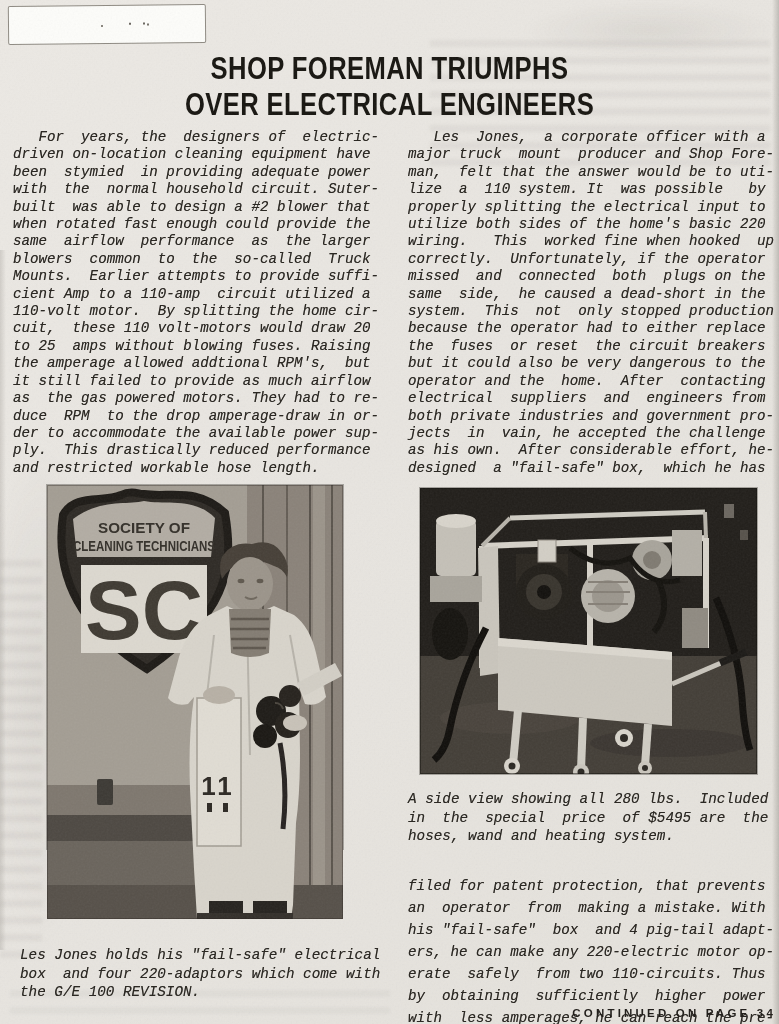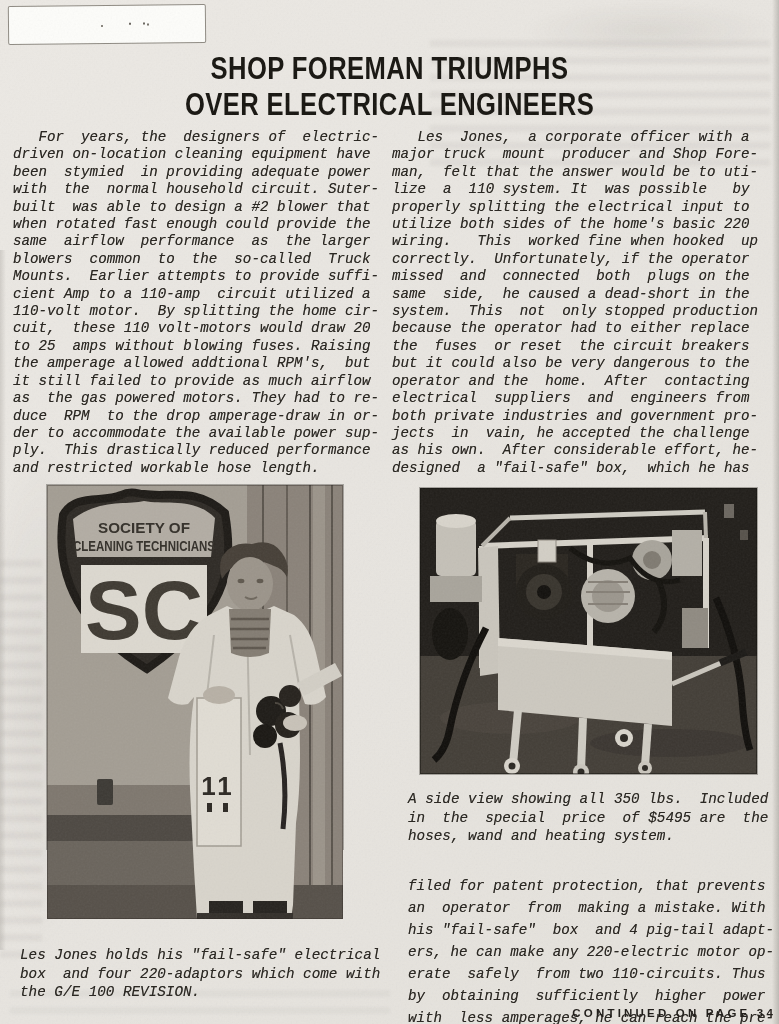--- a/index.html
+++ b/index.html
@@ -27,21 +27,21 @@
     box-shadow:14px 0 0 #6a665f,18px 1px 0 #77736b,-28px 2px 0 #8a867e;}
   
   .title{position:absolute;left:0;top:50px;width:779px;text-align:center;z-index:3;
     font-family:"Liberation Sans","DejaVu Sans",sans-serif;font-weight:bold;color:#16140f;}
   .title .tline{display:block;font-size:32px;line-height:36px;letter-spacing:0.5px;
     transform:scaleX(0.80);transform-origin:50% 50%;white-space:nowrap;}
   
   .copy{position:absolute;margin:0;white-space:pre;font-size:14.2px;line-height:17.4px;z-index:3;
     color:#26231e;text-shadow:0 0 0.4px rgba(38,35,30,0.55);font-style:italic;}
   .copy-left{left:13px;top:129px;}
-  .copy-right-top{left:392px;top:129px;}
+  .copy-right-top{left:408px;top:129px;}
   .copy-right-bottom{left:408px;top:875px;line-height:22px;}
   .caption{position:absolute;margin:0;white-space:pre;font-style:italic;font-size:14.3px;line-height:18.5px;
     z-index:3;color:#26231e;text-shadow:0 0 0.4px rgba(38,35,30,0.5);}
   .caption-left{left:20px;top:946px;}
   .caption-right{left:408px;top:790px;}
   .continued{position:absolute;right:3px;top:1007px;z-index:3;
     font-family:"Liberation Sans","DejaVu Sans",sans-serif;font-weight:bold;
     font-size:11.5px;letter-spacing:3.2px;color:#1d1a16;white-space:nowrap;}
   
   .photo{position:absolute;z-index:2;box-shadow:0 0 0 1px rgba(40,37,32,0.35);margin:0;}
@@ -241,21 +241,21 @@
 
       <path d="M252,196 L322,166" stroke="#c9c5bc" stroke-width="5"></path>
       <path d="M300,175 L326,164" stroke="#1b1916" stroke-width="7"></path>
       <rect x="262" y="120" width="26" height="40" fill="#8f8a81"></rect>
 
       <rect x="304" y="16" width="10" height="14" fill="#6b665f"></rect>
       <rect x="320" y="42" width="8" height="10" fill="#57524b"></rect>
       <rect x="0" y="0" width="337" height="286" fill="none" stroke="#0f0d0a" stroke-opacity="0.5" stroke-width="2"></rect>
     </svg>
   </figure>
-  <p class="caption caption-right">A side view showing all 350 lbs.  Included
+  <p class="caption caption-right">A side view showing all 280 lbs.  Included
 in  the  special  price  of $5495 are  the
 hoses, wand and heating system.</p>
 
   <div class="continued">CONTINUED ON PAGE 34</div>
 
   <svg class="grain" width="779" height="1024">
     <filter id="grainF">
       <feTurbulence type="fractalNoise" baseFrequency="0.55" numOctaves="2" stitchTiles="stitch"></feTurbulence>
       <feColorMatrix type="saturate" values="0"></feColorMatrix>
     </filter>

